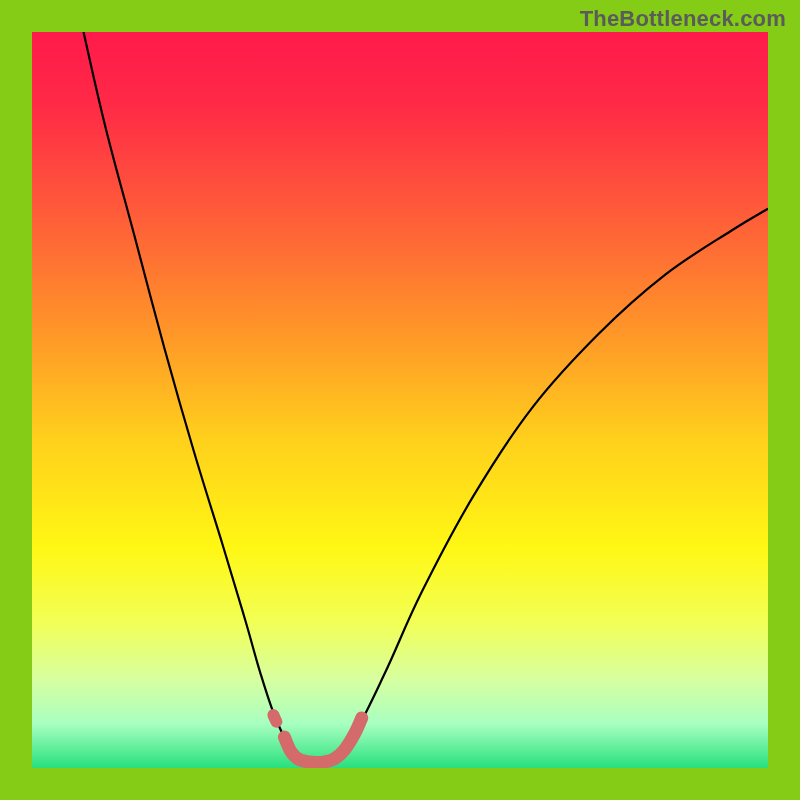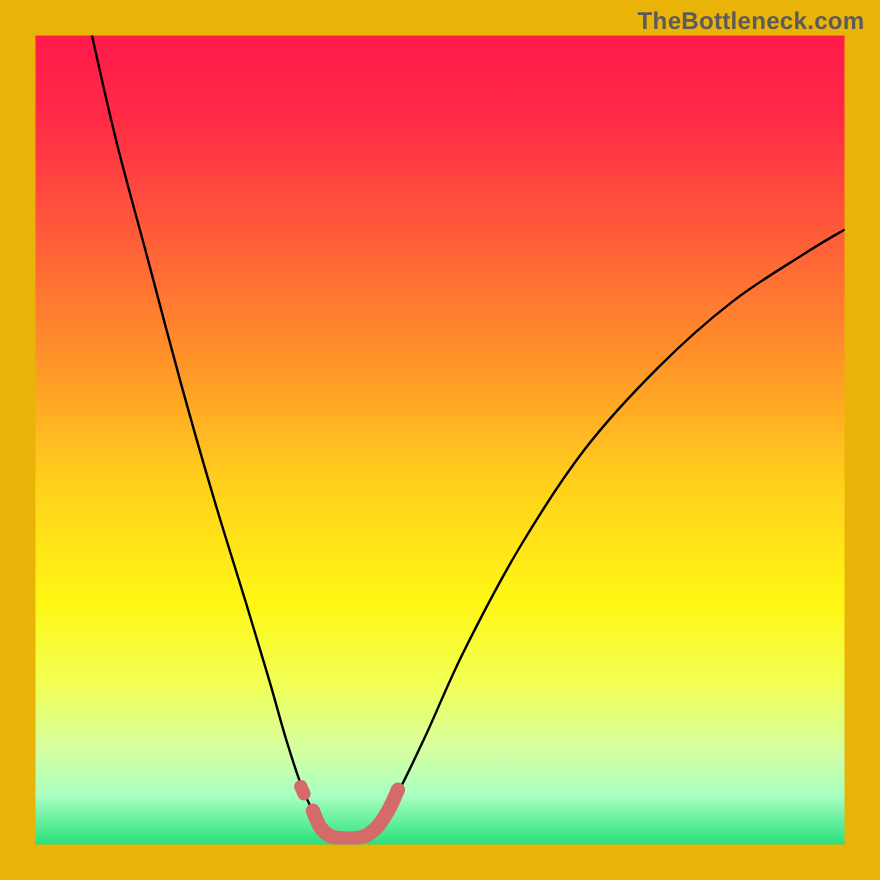--- a/index.html
+++ b/index.html
@@ -10,21 +10,21 @@
     overflow: hidden;
     background: #000;
     font-family: Arial, Helvetica, sans-serif;
   }
   .frame {
     position: absolute;
     left: 0;
     top: 0;
     width: 800px;
     height: 800px;
-    background: #eab308;
+    background: #84cc16;
   }
   .plot-area {
     position: absolute;
     left: 32px;
     top: 32px;
     width: 736px;
     height: 736px;
     overflow: hidden;
   }
   .watermark {

